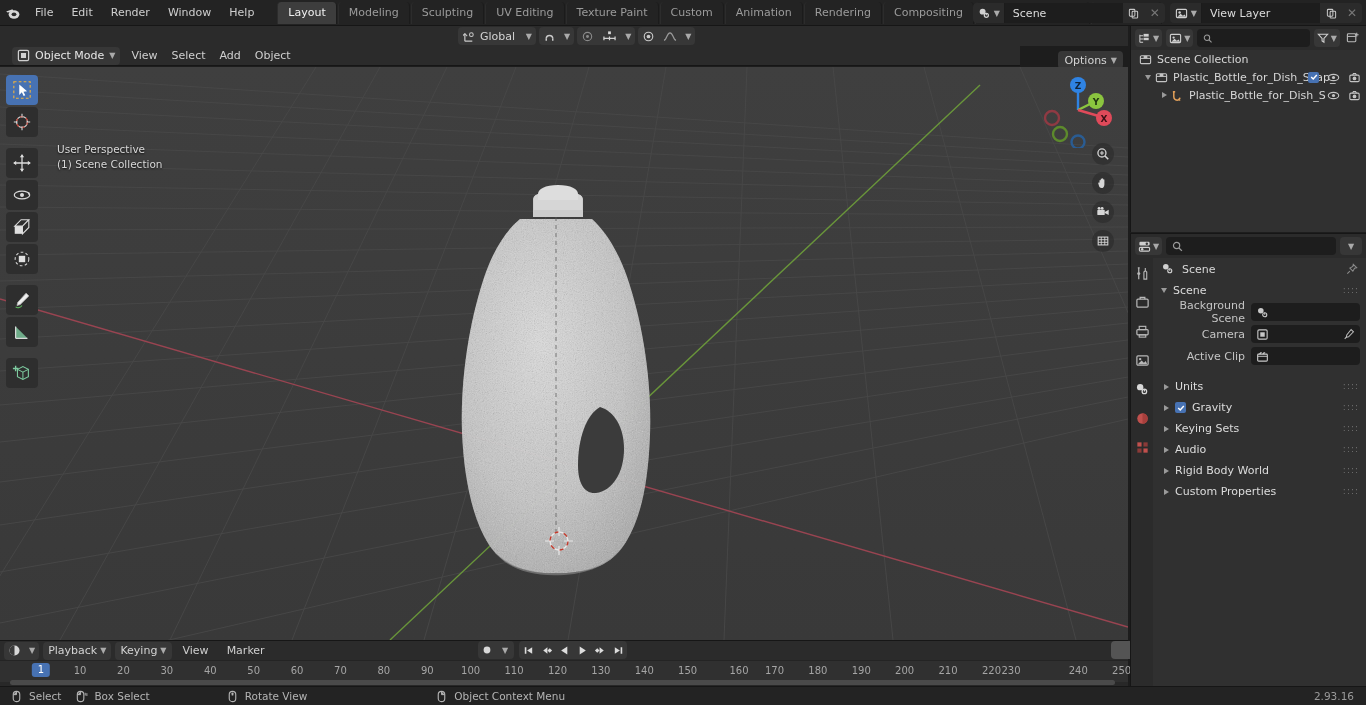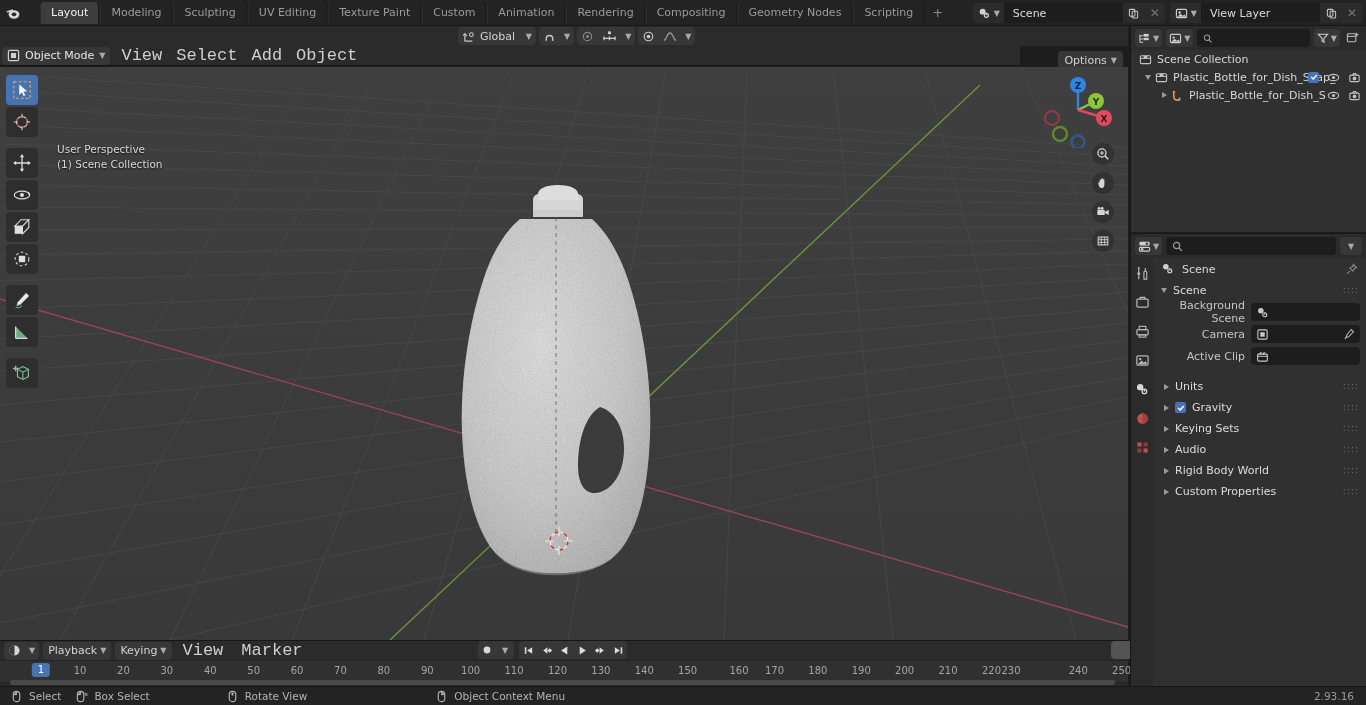--- a/index.html
+++ b/index.html
@@ -71,28 +71,28 @@
   .hdr-grp > div { display: flex; align-items: center; padding: 0 4px; height: 18px; }
   .orient-box {
     background: #373737; border-radius: 4px; height: 18px; display: flex;
     align-items: center; padding: 0 4px 0 5px; gap: 4px; min-width: 78px;
   }
   .orient-box span.lbl { flex: 1; color: #d3d3d3; }
 
   
   .vp-tool {
     position: absolute; left: 0; top: 46px; width: 1020px; height: 20px;
-    background: #2b2b2b; display: flex; align-items: center; padding-left: 2px; gap: 4px;
+    background: #2b2b2b; display: flex; align-items: center; padding-left: 12px; gap: 4px;
     border-bottom: 1px solid #161616;
   }
   .mode-box {
     background: #373737; border-radius: 4px; height: 18px; display: flex;
     align-items: center; padding: 0 5px; gap: 5px; min-width: 104px;
   }
-  .vp-menu { padding: 2px 7px; color: #cfcfcf; font-size: 17px; border-radius: 3px; font-family: Liberation Mono, monospace; }
+  .vp-menu { padding: 2px 7px; color: #cfcfcf; font-size: 11px; border-radius: 3px; }
 
   .shade-cluster { position: absolute; right: 4px; top: 47px; display: flex; align-items: center; gap: 4px; }
   .sc-grp { display: flex; align-items: center; background: #373737; border-radius: 4px; height: 18px; overflow: hidden; }
   .sc-btn { width: 19px; height: 18px; display: flex; align-items: center; justify-content: center; }
   .sc-btn.on { background: #4772b3; }
   .sc-btn.dim { background: #333; }
   .sc-caret { width: 14px; height: 18px; display: flex; align-items: center; justify-content: center; }
   .opts-btn {
     position: absolute; right: 5px; top: 25px; background: #373737; border-radius: 4px;
     height: 18px; display: flex; align-items: center; padding: 0 6px; gap: 4px;
@@ -229,20 +229,27 @@
 <div id="app">
 
   <div class="topbar">
     <div class="blender-logo">
       <svg width="16" height="16" viewBox="0 0 16 16">
         <ellipse cx="9" cy="9.5" rx="5.4" ry="4.2" fill="#d8d8d8"></ellipse>
         <ellipse cx="9" cy="9.3" rx="2.4" ry="1.9" fill="#2b2b2b"></ellipse>
         <path d="M1.2 6.5 L7.5 4.2 L8.4 6.2 L2.6 7.6 Z" fill="#d8d8d8"></path>
       </svg>
     </div>
+    <div id="top-menus" style="display:flex;align-items:center;">
+        <div class="menu-item">File</div>
+        <div class="menu-item">Edit</div>
+        <div class="menu-item">Render</div>
+        <div class="menu-item">Window</div>
+        <div class="menu-item">Help</div>
+      </div>
     <div class="ws-tabs" id="ws-tabs">
         <div class="ws-tab active">Layout</div>
         <div class="ws-tab">Modeling</div>
         <div class="ws-tab">Sculpting</div>
         <div class="ws-tab">UV Editing</div>
         <div class="ws-tab">Texture Paint</div>
         <div class="ws-tab">Custom</div>
         <div class="ws-tab">Animation</div>
         <div class="ws-tab">Rendering</div>
         <div class="ws-tab">Compositing</div>

